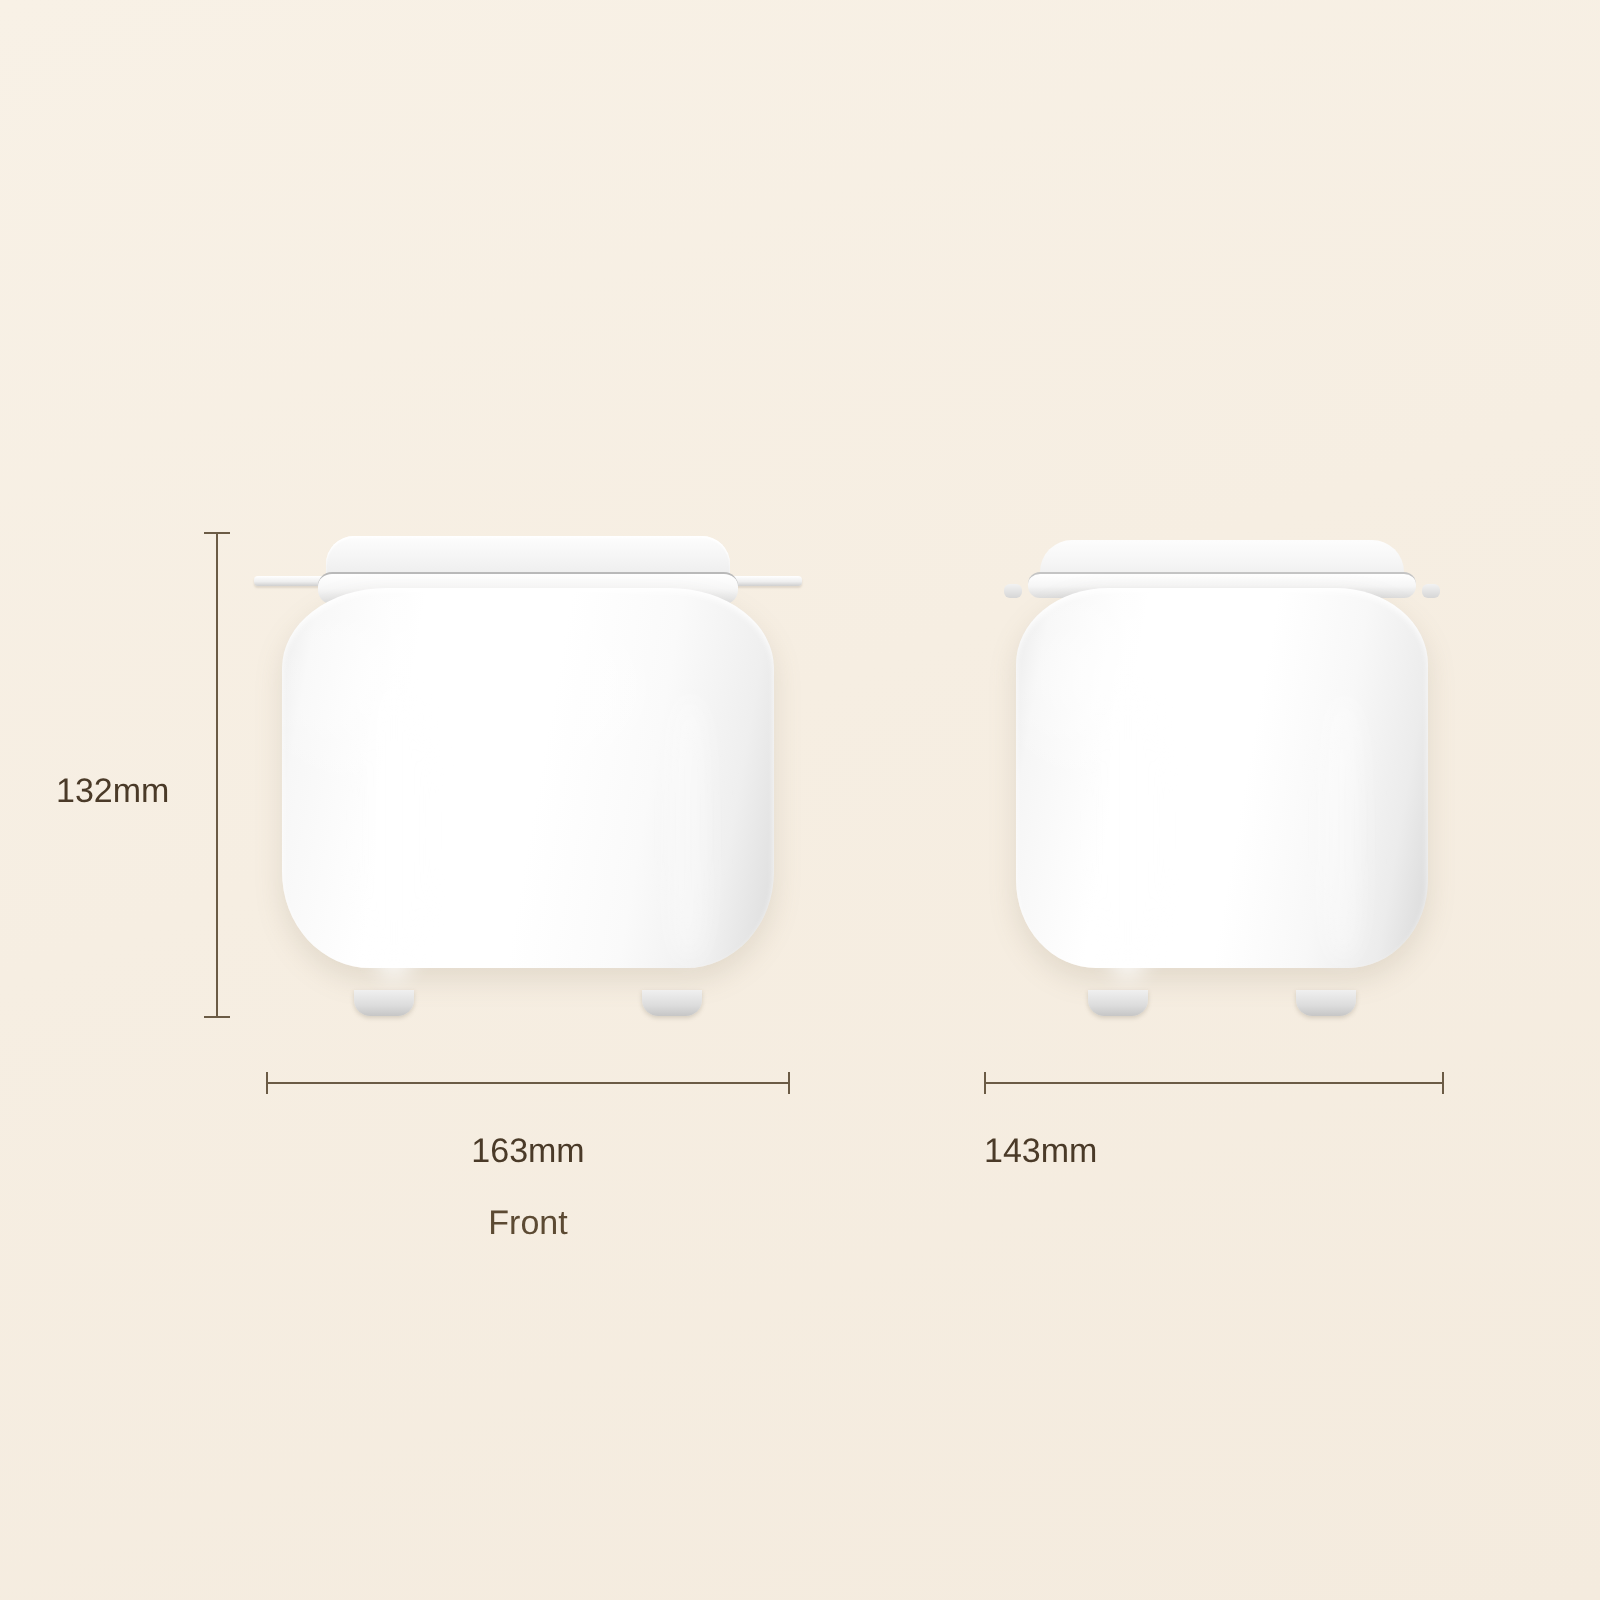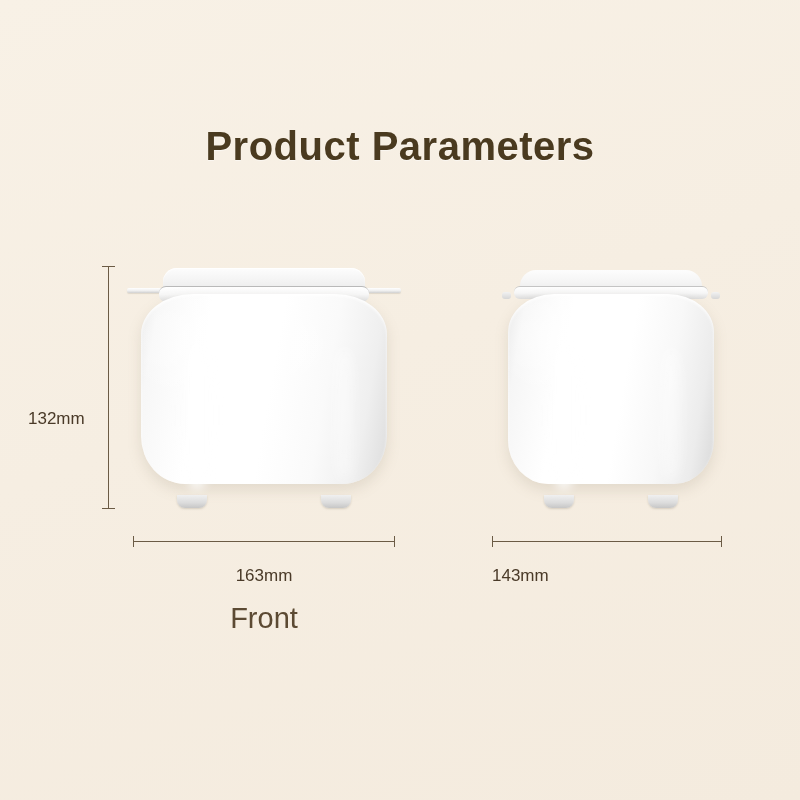--- a/index.html
+++ b/index.html
@@ -58,21 +58,21 @@
 
   .dim-label {
     position:absolute;
     color:#4A3A28;
     font-size:17px;
     white-space:nowrap;
   }
   .view-caption {
     position:absolute;
     color:#5C4A33;
-    font-size:29px;
+    font-size:17px;
     text-align:center;
     white-space:nowrap;
   }
 
   
   #front-view {
     position:absolute;
     left:133px; top:262px;
     width:262px; height:248px;
   }
@@ -250,24 +250,23 @@
     background:linear-gradient(180deg,#f2f2f2,#d6d6d6);
   }
   .nub.l { left:2px; }
   .nub.r { right:2px; }
 </style>
 </head>
 <body>
 
 <div id="stage">
 
-  <div id="title">Product Parameters</div>
 
   <div class="dim-line-v" style="left:108px; top:266px; height:243px;"></div>
-  <div class="dim-label" style="left:28px; top:386px;margin-top:23px;">132mm</div>
+  <div class="dim-label" style="left:28px; top:386px;">132mm</div>
 
   <div id="front-view">
 
     <div class="flange left"></div>
     <div class="flange right"></div>
 
     <div class="lid"></div>
     <div class="lid-rim"></div>
 
     <div class="body-front">

